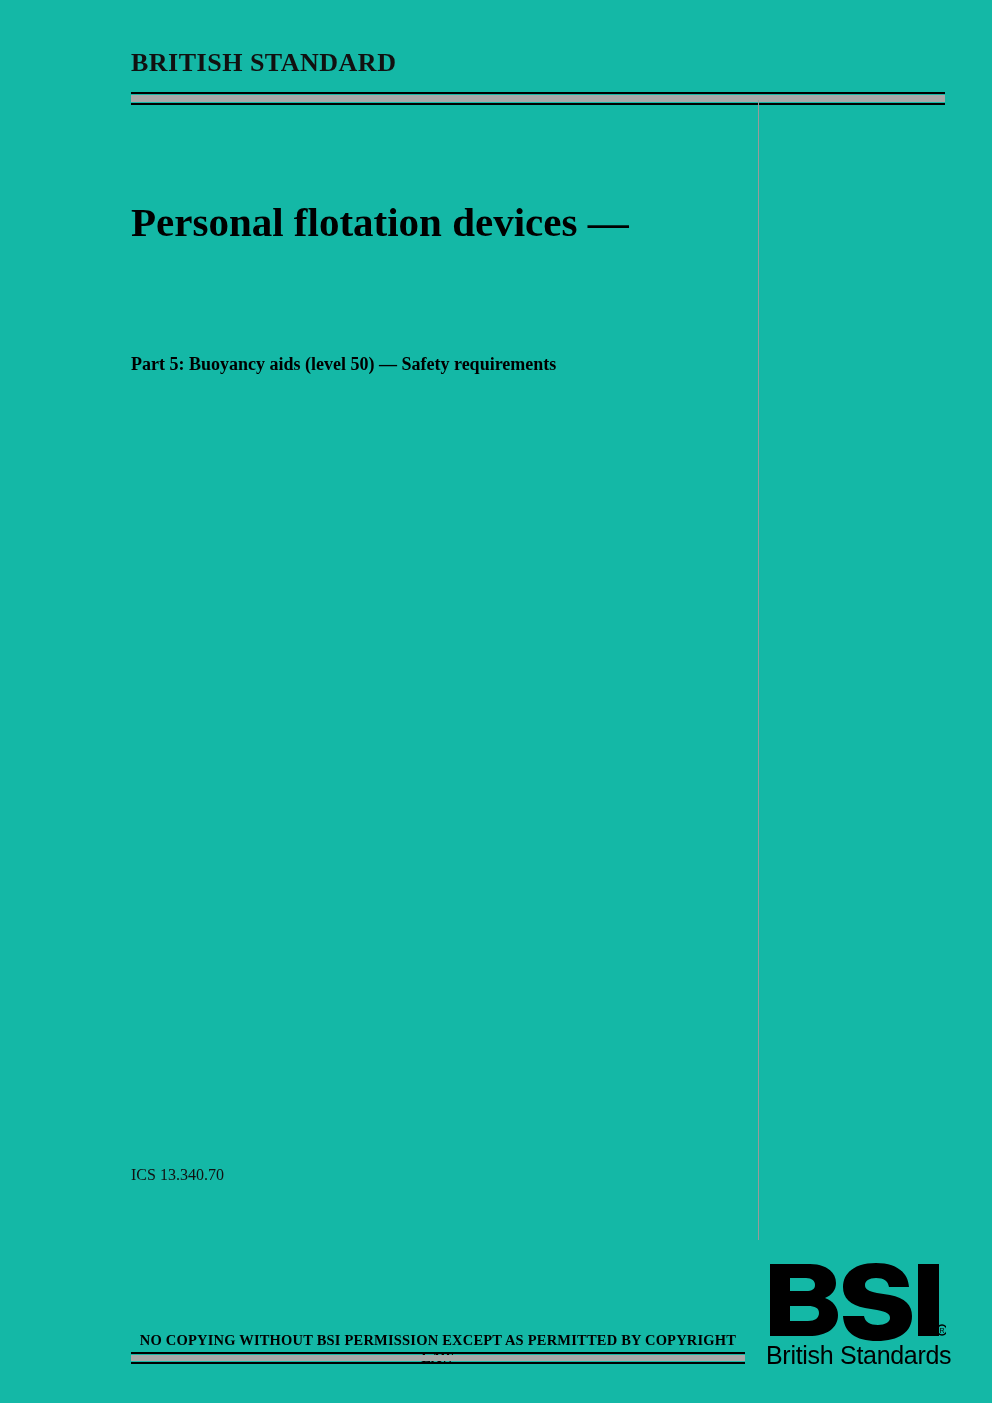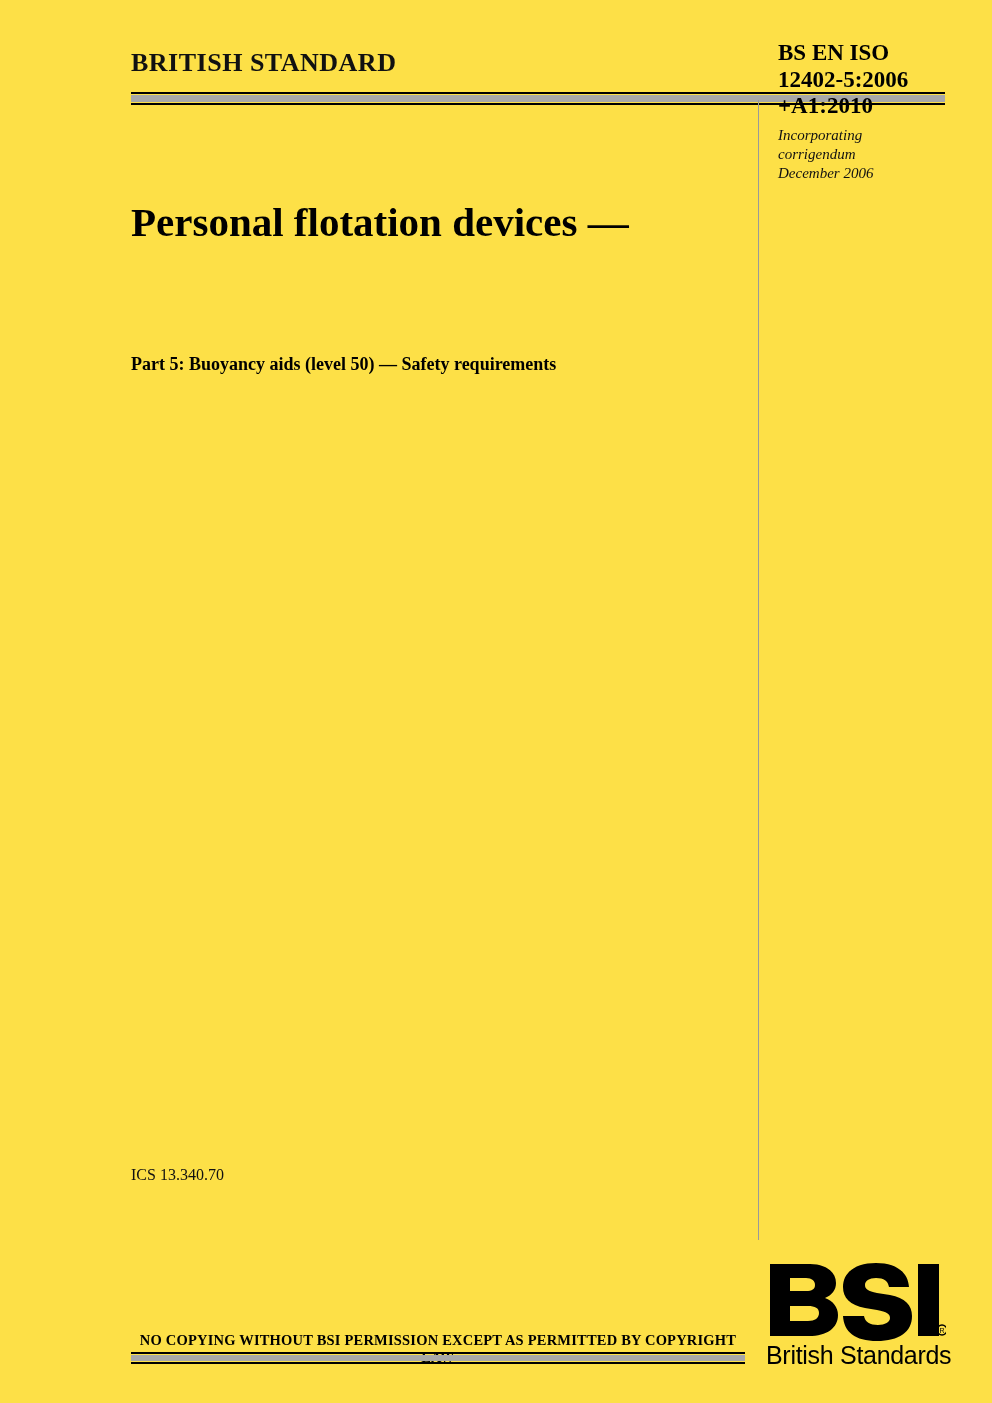--- a/index.html
+++ b/index.html
@@ -4,21 +4,21 @@
 <style>
   html, body {
     margin: 0;
     padding: 0;
     background: #ffffff;
   }
   .page {
     position: relative;
     width: 992px;
     height: 1403px;
-    background: #fde047;
+    background: #14b8a6;
     font-family: "Liberation Serif", serif;
     color: #000000;
     overflow: hidden;
   }
 
   
   .header-label {
     position: absolute;
     left: 131px;
     top: 48px;
@@ -167,32 +167,20 @@
 <div class="page">
 
   <div class="header-label">BRITISH STANDARD</div>
 
   <div class="header-rules">
     <div class="rule-thin"></div>
     <div class="rule-grey"></div>
     <div class="rule-thin2"></div>
   </div>
 
-  <div class="std-col">
-    <div class="std-num">
-      <div>BS EN ISO</div>
-      <div>12402-5:2006</div>
-      <div>+A1:2010</div>
-    </div>
-    <div class="std-sub">
-      <div>Incorporating</div>
-      <div>corrigendum</div>
-      <div>December 2006</div>
-    </div>
-  </div>
 
   <div class="v-divider"></div>
 
   <div class="title">Personal flotation devices —</div>
 
   <div class="subtitle">Part 5: Buoyancy aids (level 50) — Safety requirements</div>
 
   <div class="ics">ICS 13.340.70</div>
 
   <div class="bsi-logo">

